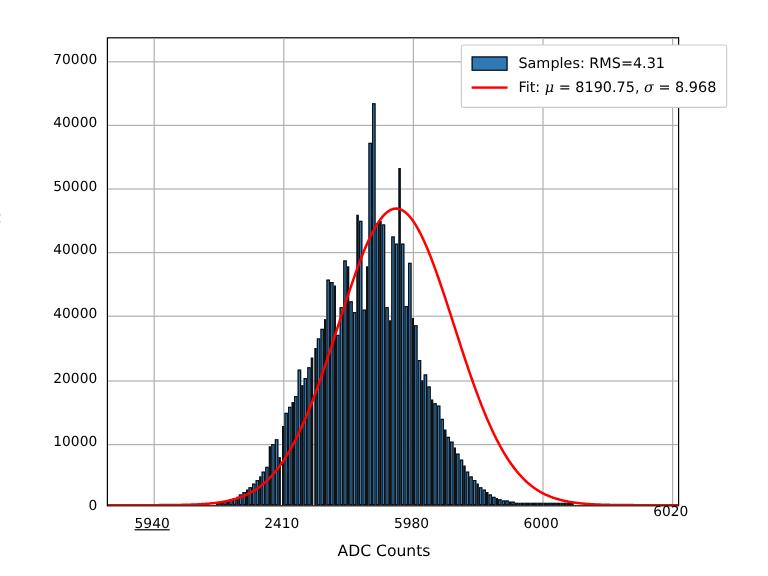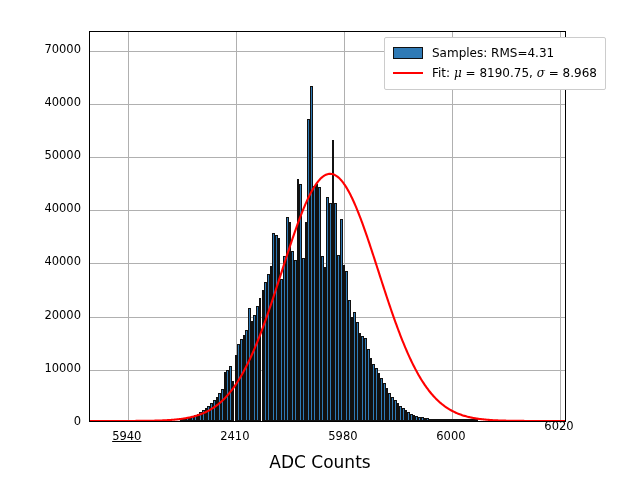--- a/index.html
+++ b/index.html
@@ -38,21 +38,21 @@
     position:absolute;font-size:11.5px;color:#000;text-align:center;white-space:nowrap;
   }
   #ylabel{
     position:absolute;left:-4px;top:196px;
     transform:translate(-50%,-50%) rotate(-90deg);
     transform-origin:center center;
     font-size:11.5px;color:#000;white-space:nowrap;
   }
   #xlabel{
     position:absolute;left:0;top:452px;width:640px;
-    text-align:center;font-size:17px;color:#000;
+    text-align:center;font-size:13px;color:#000;
   }
   
   .bar{
     position:absolute;bottom:0;
     background:#2f7ab5;
     border:0.9px solid #111111;
     box-sizing:border-box;
   }
   
   #legend{

